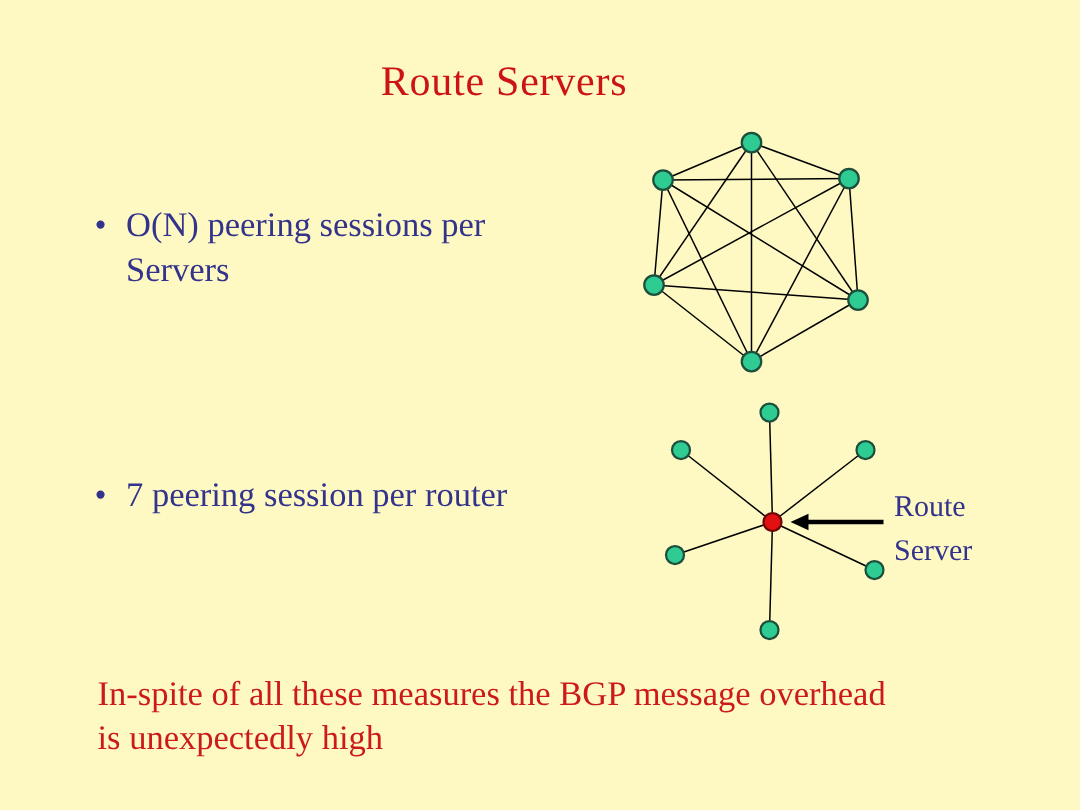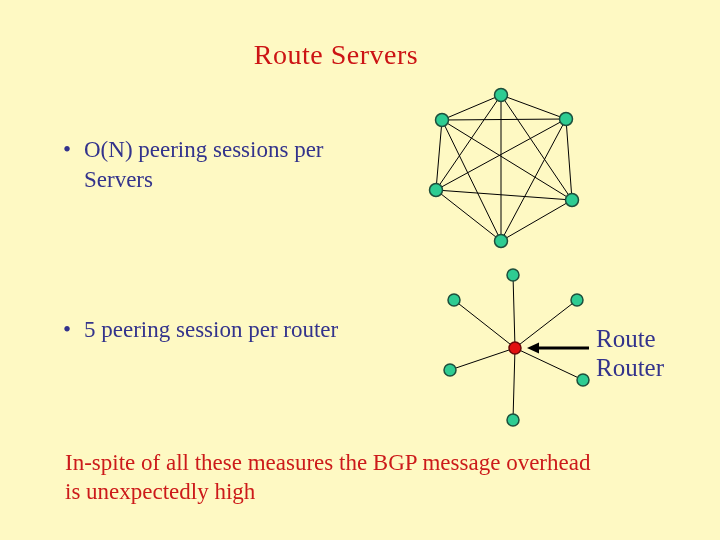--- a/index.html
+++ b/index.html
@@ -15,42 +15,42 @@
   .bullet{
     position:absolute;display:flex;align-items:flex-start;
     color:var(--body_blue,#33338c);font-size:23px;line-height:30px;
   }
   .bullet .dot{flex:none;width:21px;}
   .b1{top:135px;left:63px;width:330px;}
   .b2{top:315px;left:63px;width:420px;}
   .diagram-layer{position:absolute;left:0;top:0;width:720px;height:540px;pointer-events:none;}
   .rs-label{
     position:absolute;top:324px;left:596px;
-    font-size:25px;line-height:29px;color:var(--body_blue,#33338c);
+    font-size:20px;line-height:29px;color:var(--body_blue,#33338c);
   }
   .footer{
     position:absolute;top:448px;left:65px;width:660px;
     font-size:23px;line-height:29px;color:var(--footer_red,#cc1a1a);
   }
 </style>
 </head>
 <body>
 
 <div class="slide">
 
   <div class="title">Route Servers</div>
 
   <div class="bullet b1">
     <span class="dot">•</span>
     <span class="btext">O(N) peering sessions per Servers</span>
   </div>
 
   <div class="bullet b2">
     <span class="dot">•</span>
-    <span class="btext">5 peering session per router</span>
+    <span class="btext">7 peering session per router</span>
   </div>
 
   <svg class="diagram-layer" viewBox="0 0 720 540" xmlns="http://www.w3.org/2000/svg">
     <g>
         <line x1="501" y1="95" x2="442" y2="120" stroke="#000000" stroke-width="1"></line>
         <line x1="501" y1="95" x2="566" y2="119" stroke="#000000" stroke-width="1"></line>
         <line x1="501" y1="95" x2="436" y2="190" stroke="#000000" stroke-width="1"></line>
         <line x1="501" y1="95" x2="572" y2="200" stroke="#000000" stroke-width="1"></line>
         <line x1="501" y1="95" x2="501" y2="241" stroke="#000000" stroke-width="1"></line>
         <line x1="442" y1="120" x2="566" y2="119" stroke="#000000" stroke-width="1"></line>
@@ -86,21 +86,21 @@
         <circle cx="515" cy="348" r="6" fill="#e21010" stroke="#6b0808" stroke-width="1.5"></circle>
       </g>
     <g>
         <line x1="589" y1="348" x2="537" y2="348" stroke="#000000" stroke-width="3"></line>
         <polygon points="527,348 539,342.5 539,353.5" fill="#000000"></polygon>
       </g>
   </svg>
 
   <div class="rs-label">
     <div>Route</div>
-    <div>Router</div>
+    <div>Server</div>
   </div>
 
   <div class="footer">
     <div>In-spite of all these measures the BGP message overhead</div>
     <div>is unexpectedly high</div>
   </div>
 
 </div>
 
 </body></html>

